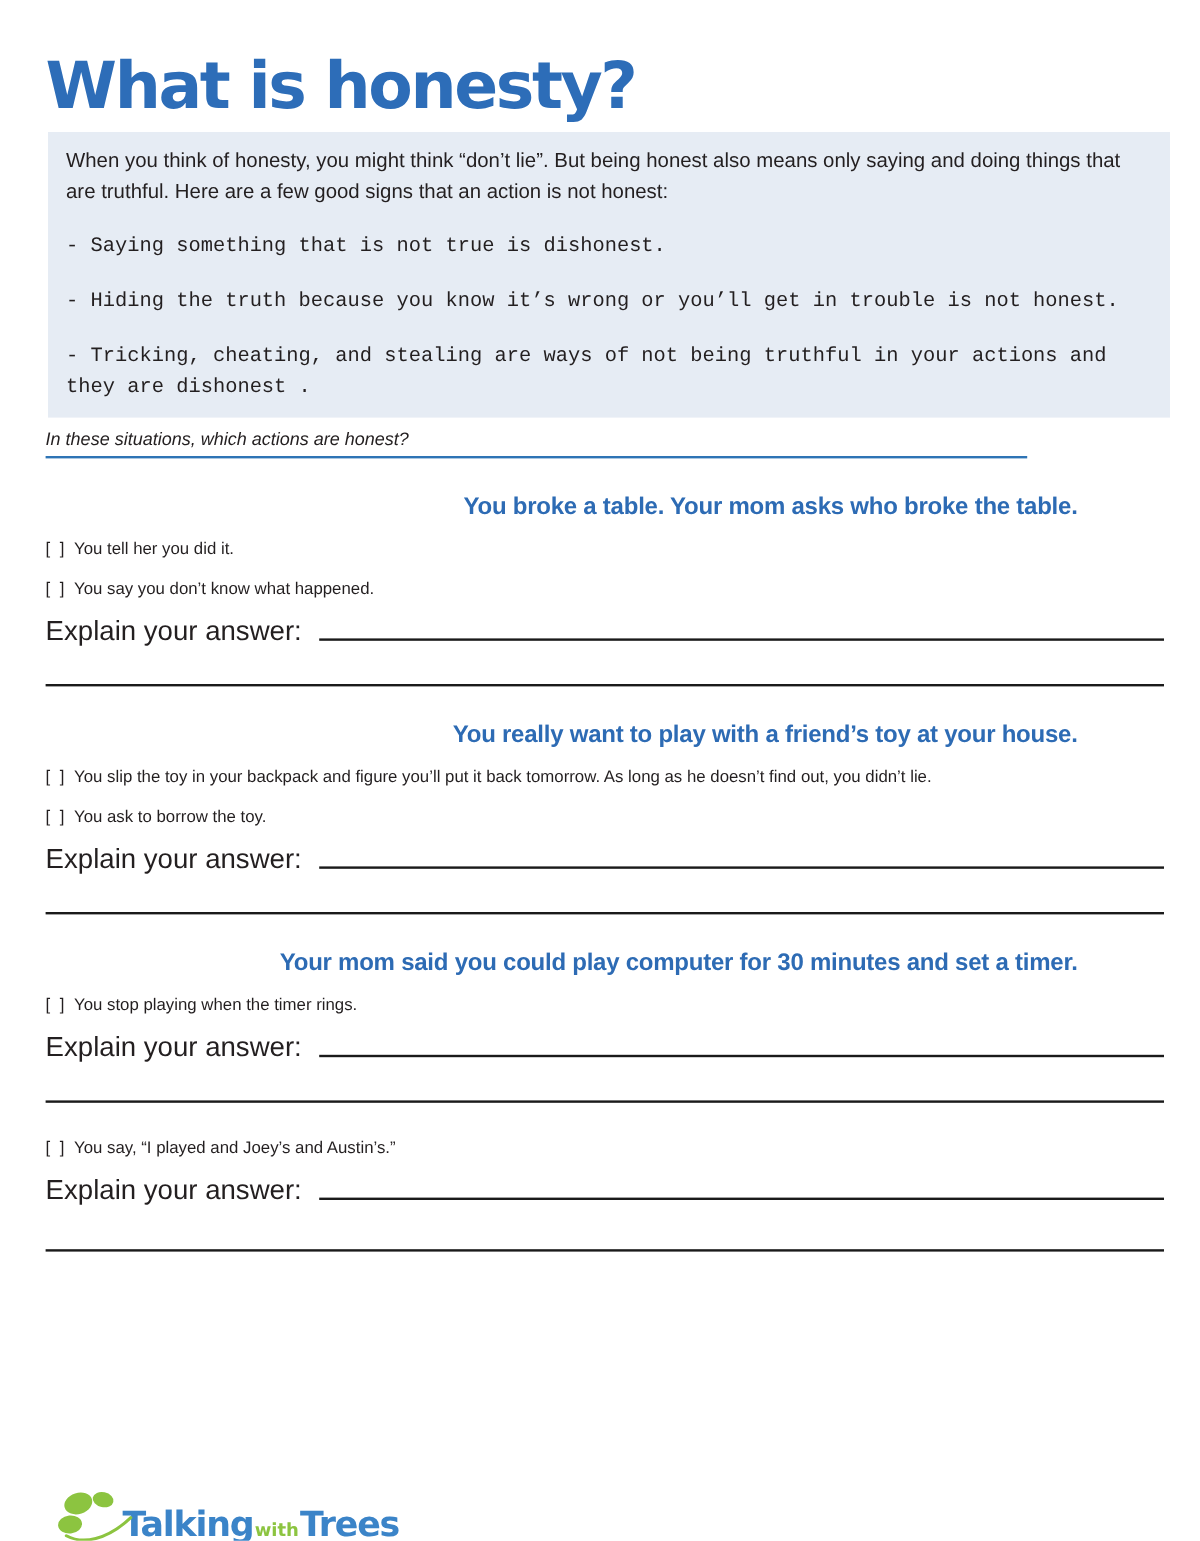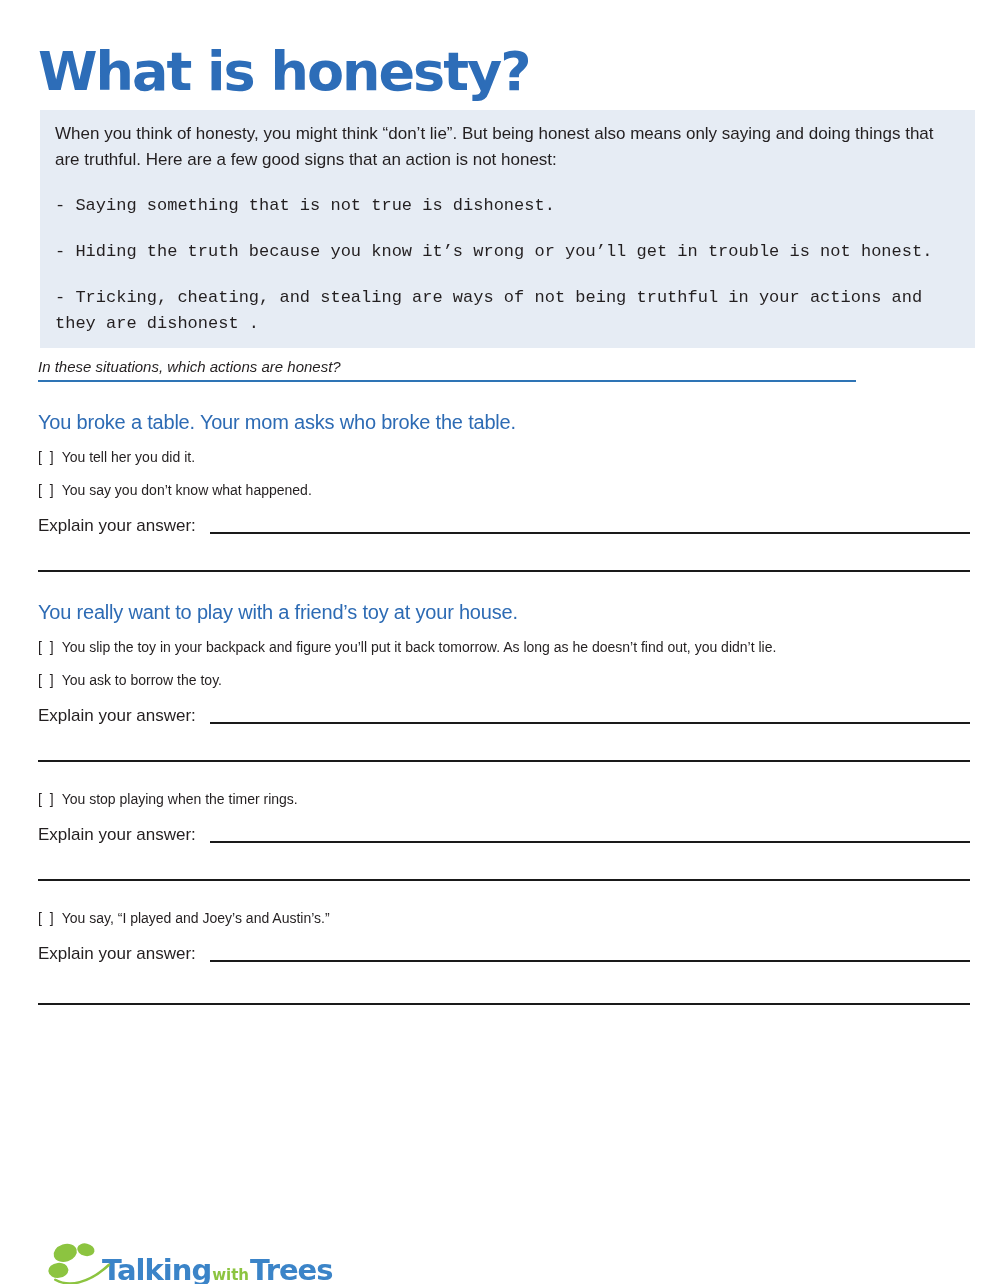--- a/index.html
+++ b/index.html
@@ -42,36 +42,37 @@
     width: 818px;
     font-size: 15px;
     font-style: italic;
     padding-bottom: 5px;
     border-bottom: 2px solid var(--underline_blue, #2e74b5);
   }
   .qsection { margin-top: 26px; }
   .qsection h2 {
     color: var(--accent_blue, #2d6bb4);
     font-size: 20px;
-    font-weight: normal;
+    font-weight: bold;
     line-height: 28px;
     max-width: 860px;
     letter-spacing: -0.2px;
+    text-align: right;
   }
   .option {
     margin-top: 10px;
     font-size: 14px;
     line-height: 23px;
     max-width: 870px;
   }
   .cb { letter-spacing: 2px; margin-right: 6px; }
   .explain-row {
     margin-top: 12px;
     display: flex;
-    font-size: 17px;
+    font-size: 23px;
     line-height: 23px;
   }
   .explain-row .lbl { white-space: nowrap; padding-right: 14px; }
   .explain-row .blank {
     flex: 1;
     border-bottom: 2px solid var(--line_dark, #1a1a1a);
     align-self: flex-end;
     margin-bottom: 3px;
   }
   .answer-line {
@@ -138,20 +139,21 @@
       <span class="cb">[ ]</span><span>You ask to borrow the toy.</span>
     </div>
     <div class="explain-row">
       <span class="lbl">Explain your answer:</span>
       <span class="blank"></span>
     </div>
     <div class="answer-line"></div>
   </section>
 
   <section class="qsection">
+    <h2>Your mom said you could play computer for 30 minutes and set a timer.</h2>
     <div class="option">
       <span class="cb">[ ]</span><span>You stop playing when the timer rings.</span>
     </div>
     <div class="explain-row">
       <span class="lbl">Explain your answer:</span>
       <span class="blank"></span>
     </div>
     <div class="answer-line"></div>
   </section>
 

